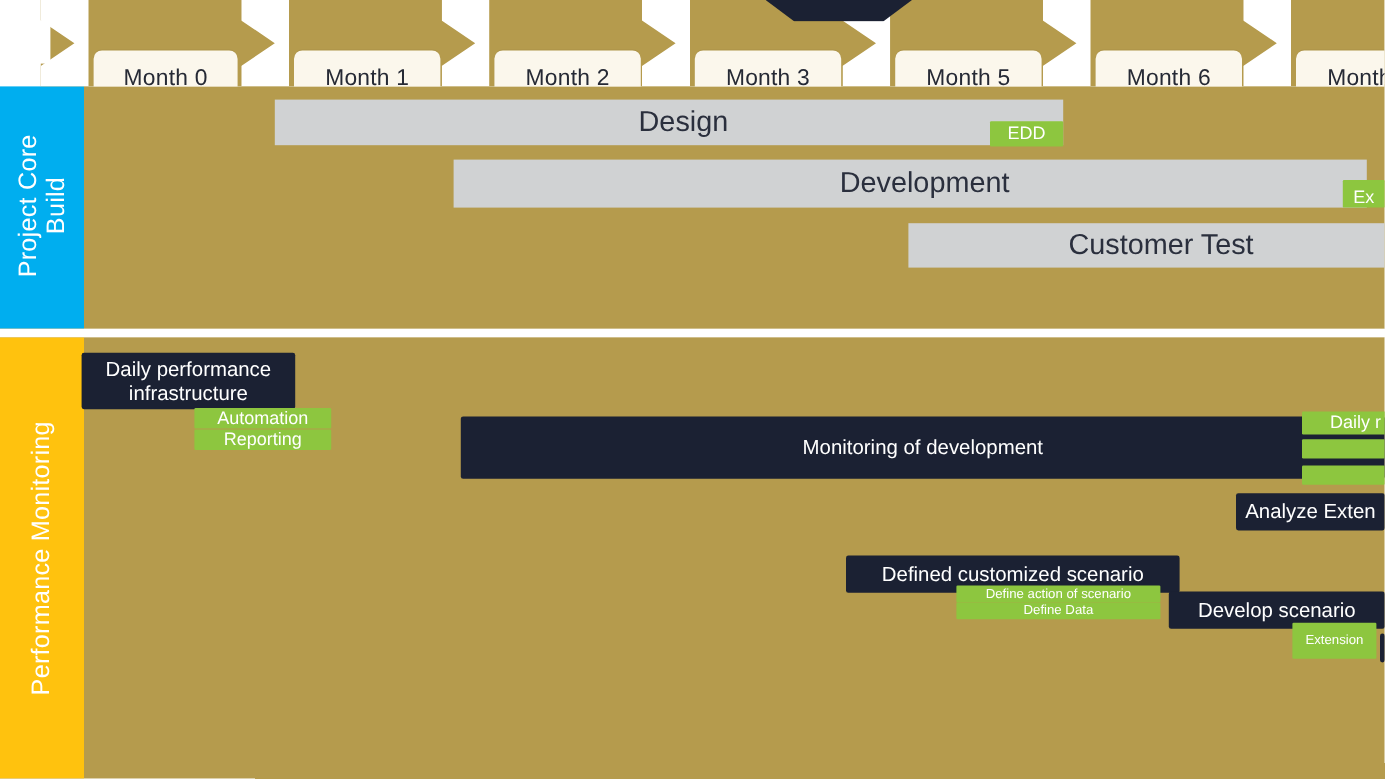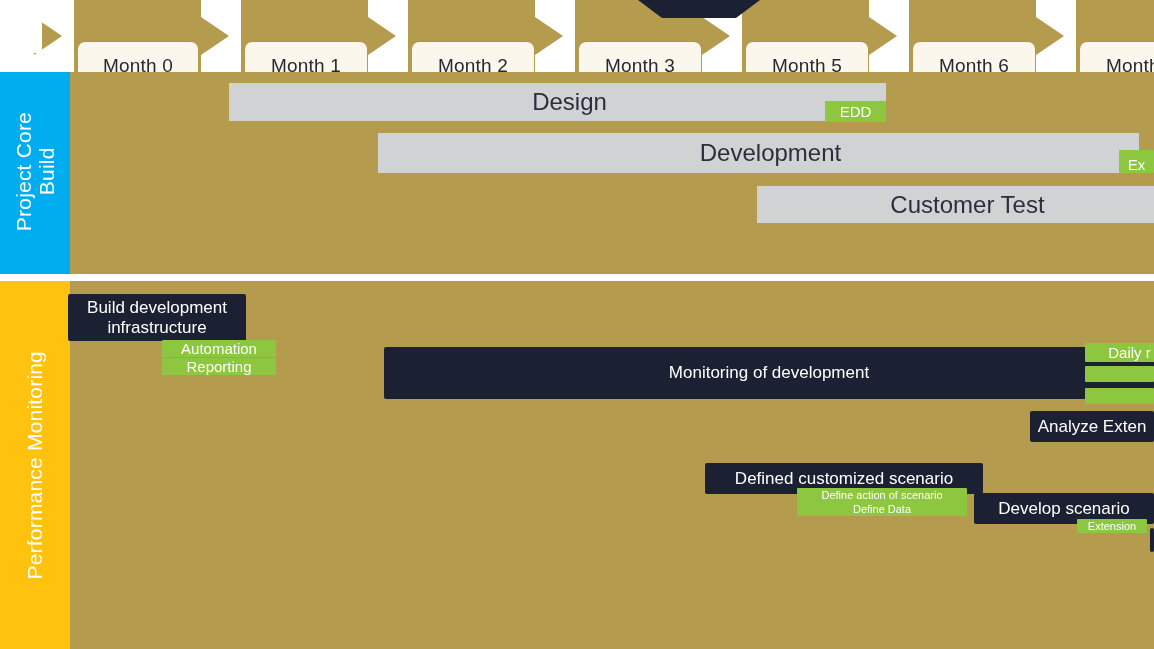--- a/index.html
+++ b/index.html
@@ -192,21 +192,21 @@
       </div>
       <div class="bar bar-grey" style="left: 378px; top: 133px; width: 761px; height: 40px;">
         <span>Development</span>
       </div>
       <div class="bar bar-green" style="left: 1119px; top: 150px; width: 35px; height: 23px; align-items: flex-end;">
         <span>Ex</span>
       </div>
       <div class="bar bar-grey" style="left: 757px; top: 186px; width: 397px; height: 37px;">
         <span>Customer Test</span>
       </div>
-      <div class="bar bar-dark multi" style="left: 68px; top: 294px; width: 178px; height: 47px;"><span>Build development
+      <div class="bar bar-dark multi" style="left: 68px; top: 294px; width: 178px; height: 47px;"><span>Daily performance
 infrastructure</span></div>
       <div class="bar bar-green" style="left: 162px; top: 340px; width: 114px; height: 17px;">
         <span>Automation</span>
       </div>
       <div class="bar bar-green" style="left: 162px; top: 358px; width: 114px; height: 17px;">
         <span>Reporting</span>
       </div>
       <div class="bar bar-dark" style="left: 384px; top: 347px; width: 770px; height: 52px;">
         <span>Monitoring of development</span>
       </div>
@@ -227,21 +227,21 @@
       </div>
       <div class="bar bar-green small" style="left: 797px; top: 488px; width: 170px; height: 14px;">
         <span>Define action of scenario</span>
       </div>
       <div class="bar bar-green small" style="left: 797px; top: 502px; width: 170px; height: 14px;">
         <span>Define Data</span>
       </div>
       <div class="bar bar-dark" style="left: 974px; top: 493px; width: 180px; height: 31px;">
         <span>Develop scenario</span>
       </div>
-      <div class="bar bar-green small" style="left: 1077px; top: 519px; width: 70px; height: 14px;">
+      <div class="bar bar-green small" style="left: 1077px; top: 519px; width: 70px; height: 30px;">
         <span>Extension</span>
       </div>
       <div class="bar bar-dark" style="left: 1150px; top: 528px; width: 4px; height: 24px;">
         <span></span>
       </div>
     </div>
 
   <div class="timeline-header">
     <div class="header-gold-band"></div>
     <div class="header-white-notch"></div>

